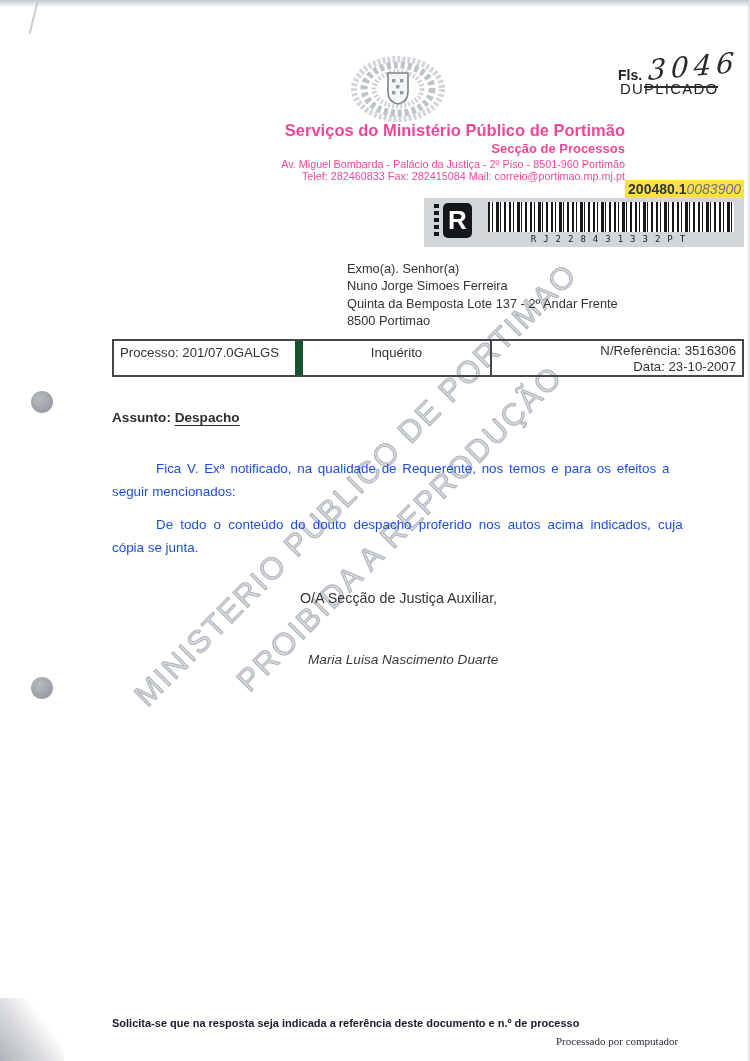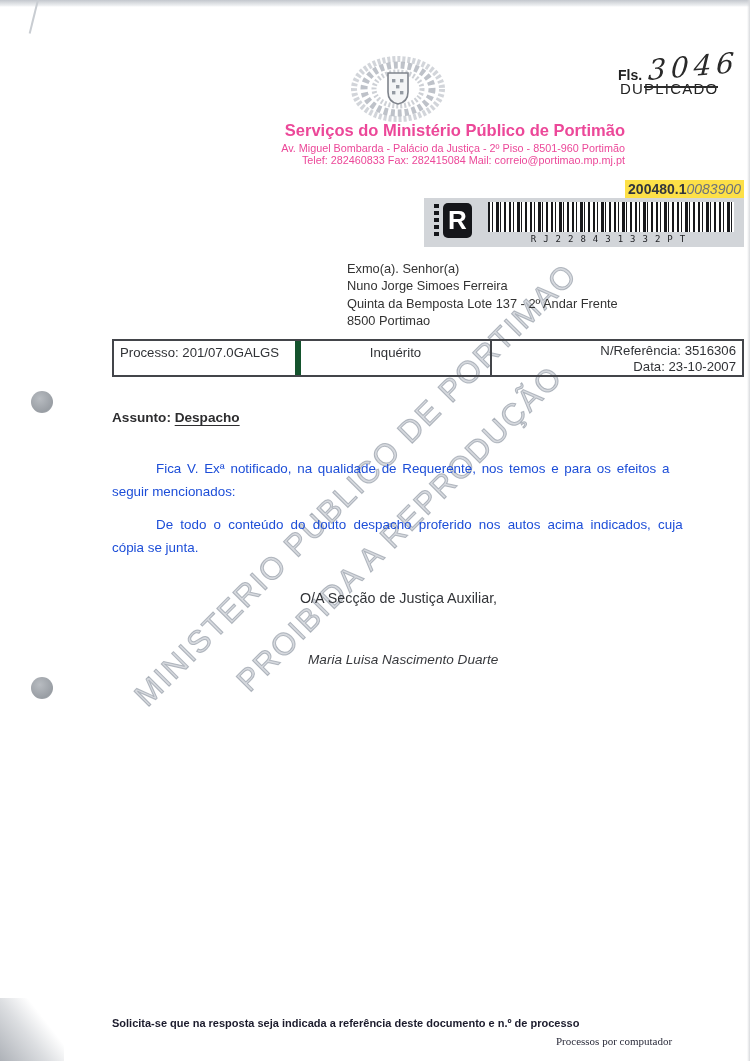--- a/index.html
+++ b/index.html
@@ -62,21 +62,21 @@
     text-indent:7px;color:#1d1e22;}
 
   
   .addressee{position:absolute;left:347px;top:260px;font-size:12.8px;line-height:17.3px;color:#333;}
 
   
   .case-table{position:absolute;left:112px;top:339px;width:632px;display:flex;
     border:2px solid #43454a;box-sizing:border-box;height:38px;font-size:13.2px;color:#303236;justify-content:center;}
   .case-table .cell{box-sizing:border-box;padding:4px 6px;}
   .cell.c1{width:181px;}
-  .cell.c2{width:197px;border-left:6px solid #14532d;border-right:2px solid #43454a;text-align:center;}
+  .cell.c2{width:197px;border-left:8px solid #14532d;border-right:2px solid #43454a;text-align:center;}
   .cell.c3{width:250px;text-align:right;line-height:15.5px;padding-top:2px;}
 
   
   .assunto{position:absolute;left:112px;top:410px;font-size:13.6px;font-weight:bold;color:#2d2d2f;}
   .assunto .u{text-decoration:underline;text-underline-offset:3px;}
   .para{position:absolute;left:112px;width:618px;font-size:13.4px;line-height:23px;color:#1d4ed8;}
   .p1{top:457px;} .p2{top:513px;}
   .para .first{text-indent:44px;word-spacing:2px;}
   .p2 .first{word-spacing:3.5px;}
   .sig-role{position:absolute;left:300px;top:590px;font-size:14.3px;color:#323438;}
@@ -128,20 +128,21 @@
         <rect x="57" y="25" width="3.4" height="3.4"></rect>
         <rect x="53" y="31" width="3.4" height="3.4"></rect>
         <rect x="49" y="37" width="3.4" height="3.4"></rect>
         <rect x="57" y="37" width="3.4" height="3.4"></rect>
       </g>
     </svg>
   </div>
 
   <div class="header-block">
     <div class="org">Serviços do Ministério Público de Portimão</div>
+    <div class="section">Secção de Processos</div>
     <div class="addr">Av. Miguel Bombarda - Palácio da Justiça - 2º Piso - 8501-960 Portimão</div>
     <div class="contacts">Telef: 282460833   Fax: 282415084 Mail: correio@portimao.mp.mj.pt</div>
   </div>
 
   <div class="docnum">
     <span class="strip"><span class="b">200480.1</span><span class="l">0083900</span></span>
   </div>
   <div class="mailpanel">
     <div class="rlogo">
       <div class="rlogo-dots"></div>
@@ -179,15 +180,15 @@
   </div>
   <div class="para p2">
     <div class="first">De todo o conteúdo do douto despacho proferido nos autos acima indicados, cuja</div>
     <div>cópia se junta.</div>
   </div>
 
   <div class="sig-role">O/A Secção de Justiça Auxiliar,</div>
   <div class="sig-name">Maria Luisa Nascimento Duarte</div>
 
   <div class="footer-note">Solicita-se que na resposta seja indicada a referência deste documento e n.º de processo</div>
-  <div class="processed">Processos por computador</div>
+  <div class="processed">Processado por computador</div>
 
 </div>
 
 </body></html>

